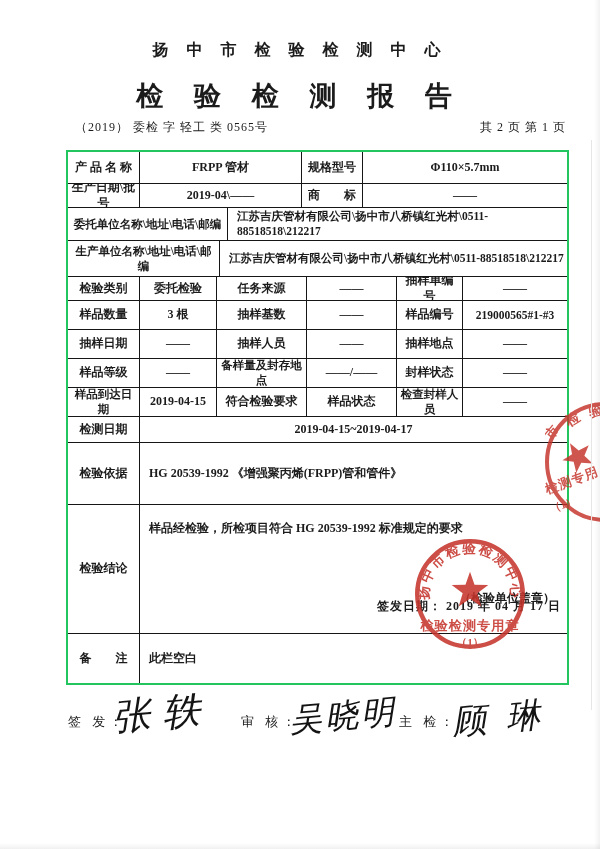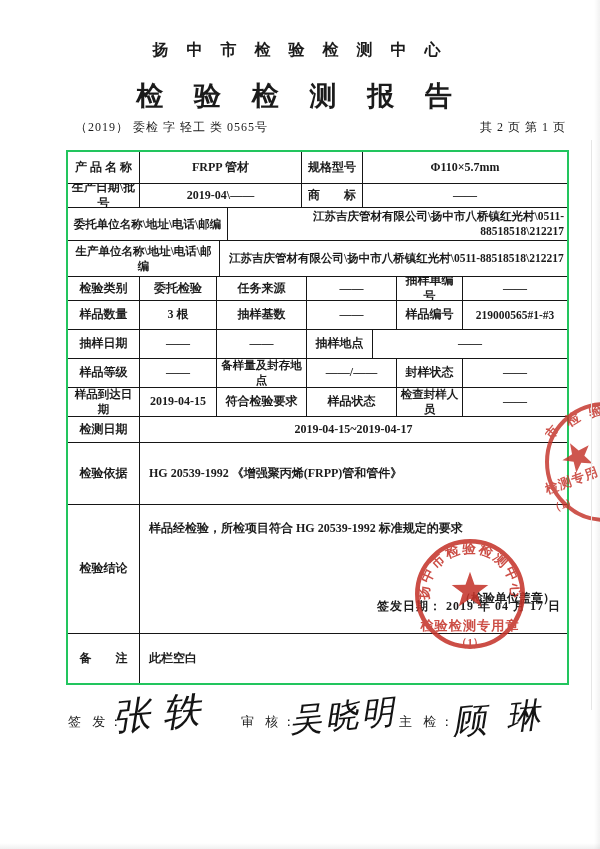--- a/index.html
+++ b/index.html
@@ -14,21 +14,21 @@
     font-size:27px; font-weight:bold; letter-spacing:12px; }
   .meta { position:absolute; top:119px; left:75px; right:34px; display:flex;
     justify-content:space-between; font-size:12px; letter-spacing:1px; }
   .tbl { position:absolute; left:66px; top:150px; width:503px; border:2px solid #22c55e;font-weight:bold; }
   .tr { display:flex; border-bottom:1px solid #161616; }
   .tr:last-child { border-bottom:none; }
   .td { border-right:1px solid #161616; display:flex; align-items:center; justify-content:center;
     text-align:center; font-size:12px; line-height:1.3; padding:1px 3px; overflow:hidden; }
   .td:last-child { border-right:none; }
   .td.grow { flex:1; }
-  .td.left { justify-content:flex-start; text-align:right; padding-left:9px; }
+  .td.left { justify-content:flex-start; text-align:left; padding-left:9px; }
   .td.sm { font-size:11.5px; }
   .td.rel { display:block; position:relative; padding:0; }
   .concl { position:absolute; left:9px; top:16px; white-space:nowrap; font-size:12px; }
   .hint  { position:absolute; right:12px; top:86px; font-size:12px;text-align:center; }
   .sdate { position:absolute; right:6px;  top:94px; font-size:12px; letter-spacing:1px; }
   .sig-label { position:absolute; font-size:13px; letter-spacing:4px; }
   .sig-name  { position:absolute; font-style:italic; transform:rotate(-5deg); color:#141414; }
   .seal { position:absolute; pointer-events:none; }
   .seal text { fill:#c5342b; font-family:"Liberation Serif","DejaVu Serif",serif; font-weight:bold; }
   .seal .ring { fill:none; stroke:#c5342b; }
@@ -92,20 +92,21 @@
       <div class="td" style="width:77px">3 根</div>
       <div class="td" style="width:90px">抽样基数</div>
       <div class="td" style="width:90px">——</div>
       <div class="td" style="width:66px">样品编号</div>
       <div class="td grow sm">219000565#1-#3</div>
     </div>
 
     <div class="tr" style="height:29px">
       <div class="td" style="width:72px">抽样日期</div>
       <div class="td" style="width:77px">——</div>
+      <div class="td" style="width:90px">抽样人员</div>
       <div class="td" style="width:90px">——</div>
       <div class="td" style="width:66px">抽样地点</div>
       <div class="td grow">——</div>
     </div>
 
     <div class="tr" style="height:29px">
       <div class="td" style="width:72px">样品等级</div>
       <div class="td" style="width:77px">——</div>
       <div class="td sm" style="width:90px">备样量及封存地点</div>
       <div class="td" style="width:90px">——/——</div>

